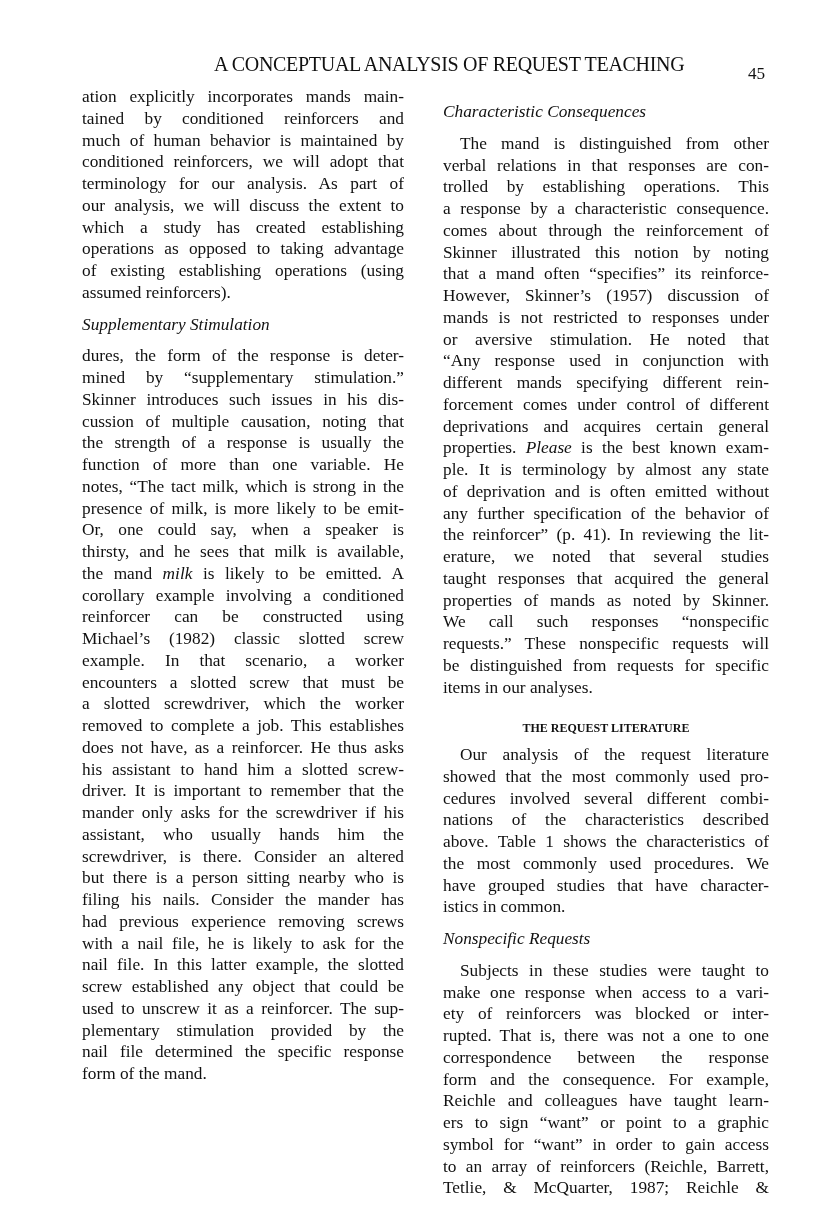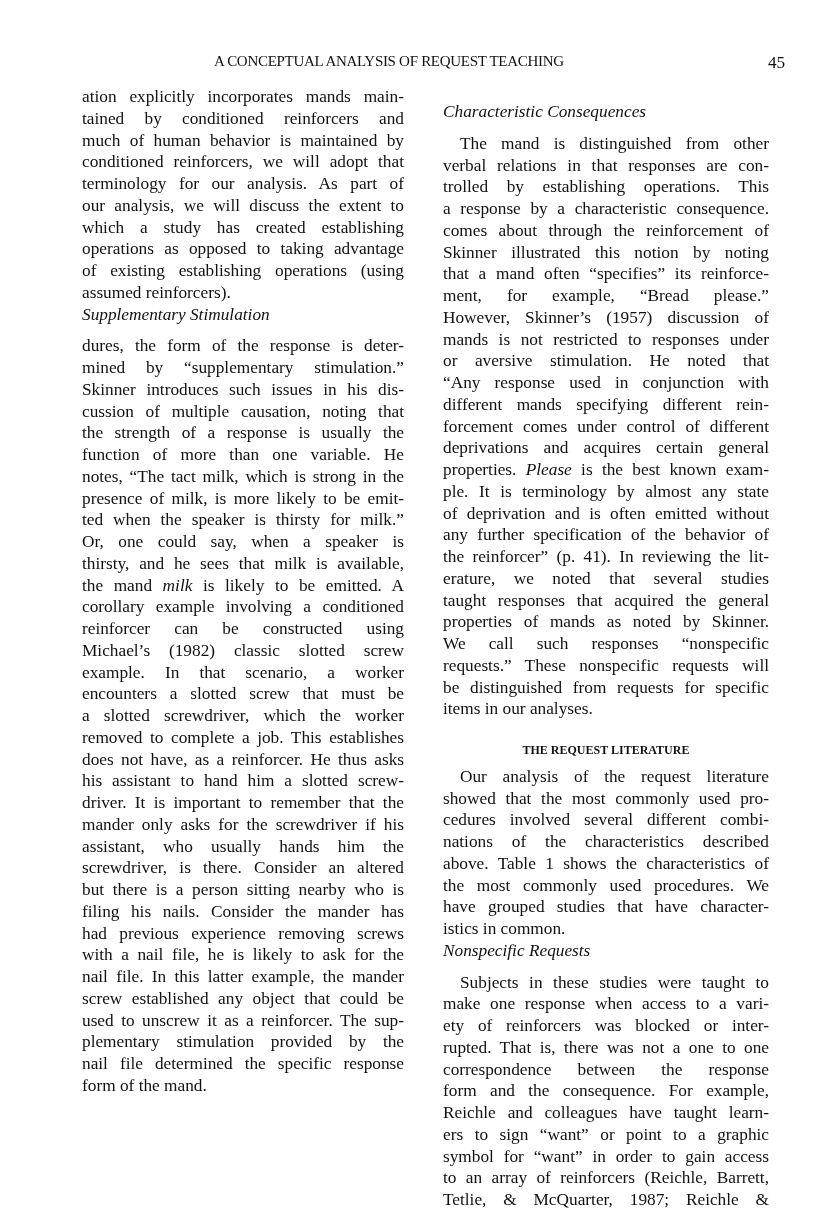--- a/index.html
+++ b/index.html
@@ -1,27 +1,27 @@
 <!DOCTYPE html>
 <html><head>
 <meta charset="utf-8">
 <style>
   html, body { margin: 0; padding: 0; background: #ffffff; }
   body { width: 816px; height: 1210px; position: relative; overflow: hidden;
          font-family: "Liberation Serif", "DejaVu Serif", serif; color: #111; }
   .running-head { position: absolute; top: 53px; left: 0; width: 816px; height: 24px; }
-  .running-title { position: absolute; left: 214px; top: 0; font-size: 15px; letter-spacing: -0.3px; }
-  .page-number { position: absolute; left: 748px; top: 0; font-size: 17.2px; margin-left: 20px; }
+  .running-title { position: absolute; left: 214px; top: 0; font-size: 20px; letter-spacing: -0.3px; }
+  .page-number { position: absolute; left: 748px; top: 11px; font-size: 17.2px; }
   .col { position: absolute; top: 86px; font-size: 17.3px; line-height: 21.75px; }
   .col-left { left: 82px; width: 322px; }
   .col-right { left: 443px; width: 326px; }
   .line { display: block; white-space: nowrap; text-align: justify; text-align-last: justify; height: 21.75px; }
   .line.last { text-align-last: left; }
   .line.indent { padding-left: 17px; }
-  .subhead { display: block; font-style: italic; height: 21.75px; margin-bottom: 10px; }
+  .subhead { display: block; font-style: italic; height: 21.75px; margin-top: 10px; margin-bottom: 10px; }
   .subhead.first { margin-top: 15px; }
   .section-head { display: block; font-weight: bold; text-align: center; height: 21.75px; margin-top: 20px; margin-bottom: 4px; font-size: 12px; }
   em { font-style: italic; }
 </style>
 </head>
 <body>
 
 <div class="running-head">
   <span class="running-title">A CONCEPTUAL ANALYSIS OF REQUEST TEACHING</span>
   <span class="page-number">45</span>
@@ -43,61 +43,59 @@
   <span class="subhead">Supplementary Stimulation</span>
   <div>
       <span class="line">dures, the form of the response is deter-</span>
       <span class="line">mined by “supplementary stimulation.”</span>
       <span class="line">Skinner introduces such issues in his dis-</span>
       <span class="line">cussion of multiple causation, noting that</span>
       <span class="line">the strength of a response is usually the</span>
       <span class="line">function of more than one variable. He</span>
       <span class="line">notes, “The tact milk, which is strong in the</span>
       <span class="line">presence of milk, is more likely to be emit-</span>
-      <span class="line">ted when the speaker is thirsty for milk.”</span>
       <span class="line">Or, one could say, when a speaker is</span>
       <span class="line">thirsty, and he sees that milk is available,</span>
       <span class="line">the mand <em>milk</em> is likely to be emitted. A</span>
       <span class="line">corollary example involving a conditioned</span>
       <span class="line">reinforcer can be constructed using</span>
       <span class="line">Michael’s (1982) classic slotted screw</span>
       <span class="line">example. In that scenario, a worker</span>
       <span class="line">encounters a slotted screw that must be</span>
       <span class="line">a slotted screwdriver, which the worker</span>
       <span class="line">removed to complete a job. This establishes</span>
       <span class="line">does not have, as a reinforcer. He thus asks</span>
       <span class="line">his assistant to hand him a slotted screw-</span>
       <span class="line">driver. It is important to remember that the</span>
       <span class="line">mander only asks for the screwdriver if his</span>
       <span class="line">assistant, who usually hands him the</span>
       <span class="line">screwdriver, is there. Consider an altered</span>
       <span class="line">but there is a person sitting nearby who is</span>
       <span class="line">filing his nails. Consider the mander has</span>
       <span class="line">had previous experience removing screws</span>
       <span class="line">with a nail file, he is likely to ask for the</span>
-      <span class="line">nail file. In this latter example, the mander</span>
+      <span class="line">nail file. In this latter example, the slotted</span>
       <span class="line">screw established any object that could be</span>
       <span class="line">used to unscrew it as a reinforcer. The sup-</span>
       <span class="line">plementary stimulation provided by the</span>
       <span class="line">nail file determined the specific response</span>
       <span class="line last">form of the mand.</span>
     </div>
 </div>
 
 <div class="col col-right">
   <span class="subhead first">Characteristic Consequences</span>
   <div>
       <span class="line indent">The mand is distinguished from other</span>
       <span class="line">verbal relations in that responses are con-</span>
       <span class="line">trolled by establishing operations. This</span>
       <span class="line">a response by a characteristic consequence.</span>
       <span class="line">comes about through the reinforcement of</span>
       <span class="line">Skinner illustrated this notion by noting</span>
       <span class="line">that a mand often “specifies” its reinforce-</span>
-      <span class="line">ment, for example, “Bread please.”</span>
       <span class="line">However, Skinner’s (1957) discussion of</span>
       <span class="line">mands is not restricted to responses under</span>
       <span class="line">or aversive stimulation. He noted that</span>
       <span class="line">“Any response used in conjunction with</span>
       <span class="line">different mands specifying different rein-</span>
       <span class="line">forcement comes under control of different</span>
       <span class="line">deprivations and acquires certain general</span>
       <span class="line">properties. <em>Please</em> is the best known exam-</span>
       <span class="line">ple. It is terminology by almost any state</span>
       <span class="line">of deprivation and is often emitted without</span>

